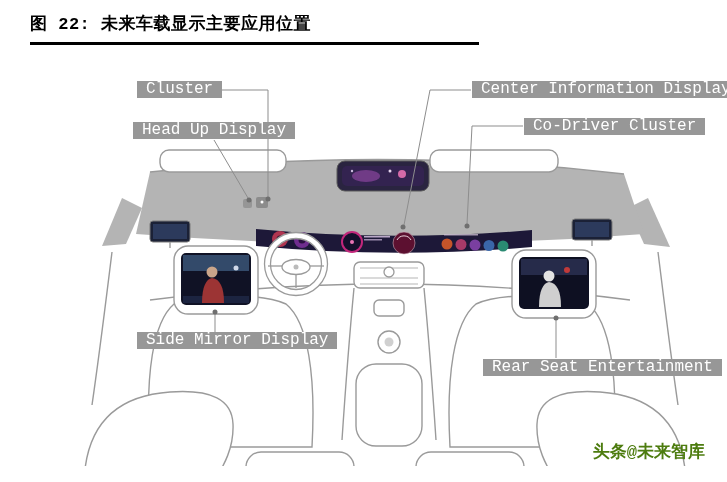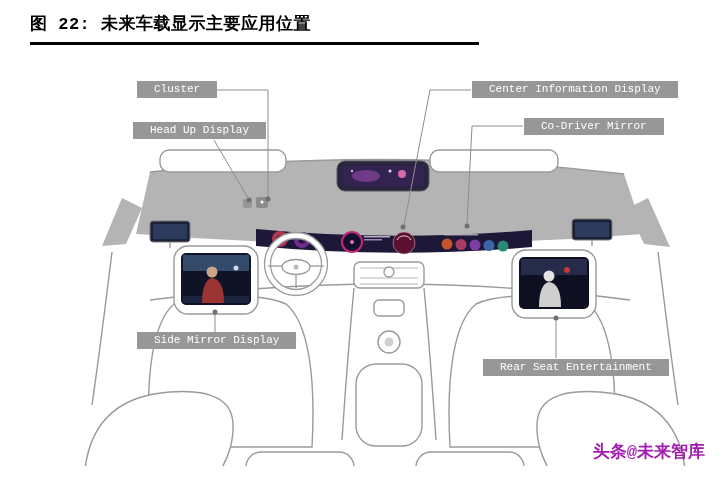--- a/index.html
+++ b/index.html
@@ -22,31 +22,31 @@
     position:absolute;left:30px;top:12px;
     font-size:17px;font-weight:bold;color:var(--title-color);
     letter-spacing:0.5px;white-space:nowrap;
   }
   .title-rule{
     position:absolute;left:30px;top:42px;width:449px;height:3px;
     background:var(--rule-color);
   }
   .callout{
     position:absolute;background:var(--callout-bg);color:var(--callout-text);
-    font-size:11px;line-height:17px;padding:0 17px;white-space:nowrap;
+    font-size:16px;line-height:17px;padding:0 9px;white-space:nowrap;
   }
   .callout.cluster{left:137px;top:81px;}
   .callout.hud{left:133px;top:122px;}
   .callout.cid{left:472px;top:81px;text-align:right;}
   .callout.codriver{left:524px;top:118px;}
   .callout.sidemirror{left:137px;top:332px;}
   .callout.rse{left:483px;top:359px;}
   .watermark{
     position:absolute;right:22px;top:440px;
-    font-size:17px;font-weight:bold;color:#a21caf;white-space:nowrap;
+    font-size:17px;font-weight:bold;color:#4d7c0f;white-space:nowrap;
   }
   svg{position:absolute;left:0;top:0;}
   .glass{fill:var(--glass-gray);stroke:none;}
   .oline{fill:none;stroke:var(--line-gray);stroke-width:1.4;}
   .wfill{fill:#ffffff;stroke:var(--line-gray);stroke-width:1.4;}
   .leader{fill:none;stroke:#8d8d8d;stroke-width:1;}
   .leader-dot{fill:#6f6f6f;stroke:none;}
   .strip{fill:var(--display-dark);}
 </style>
 </head>
@@ -200,19 +200,19 @@
       <circle class="leader-dot" cx="556" cy="318" r="2.5"></circle>
     </g>
   </svg>
 
   <div class="fig-title">图 22:  未来车载显示主要应用位置</div>
   <div class="title-rule"></div>
 
   <div class="callout cluster">Cluster</div>
   <div class="callout hud">Head Up Display</div>
   <div class="callout cid">Center Information Display</div>
-  <div class="callout codriver">Co-Driver Mirror</div>
+  <div class="callout codriver">Co-Driver Cluster</div>
   <div class="callout sidemirror">Side Mirror Display</div>
   <div class="callout rse">Rear Seat Entertainment</div>
 
   <div class="watermark">头条@未来智库</div>
 
 </div>
 
 </body></html>

